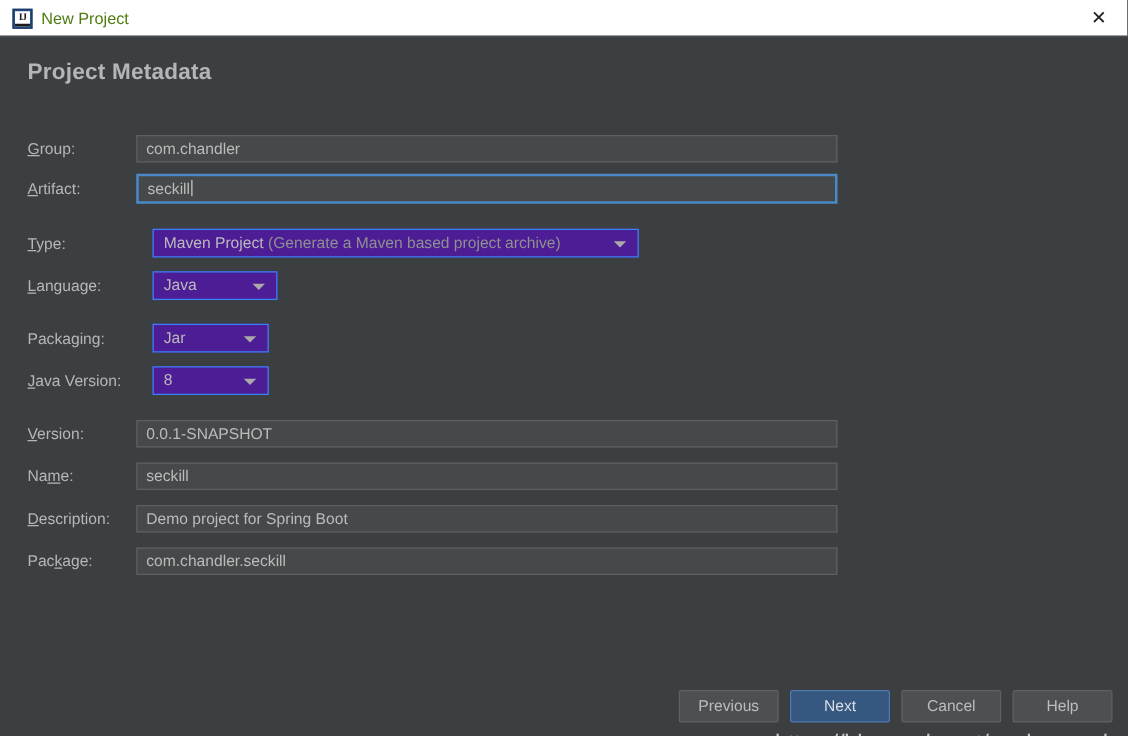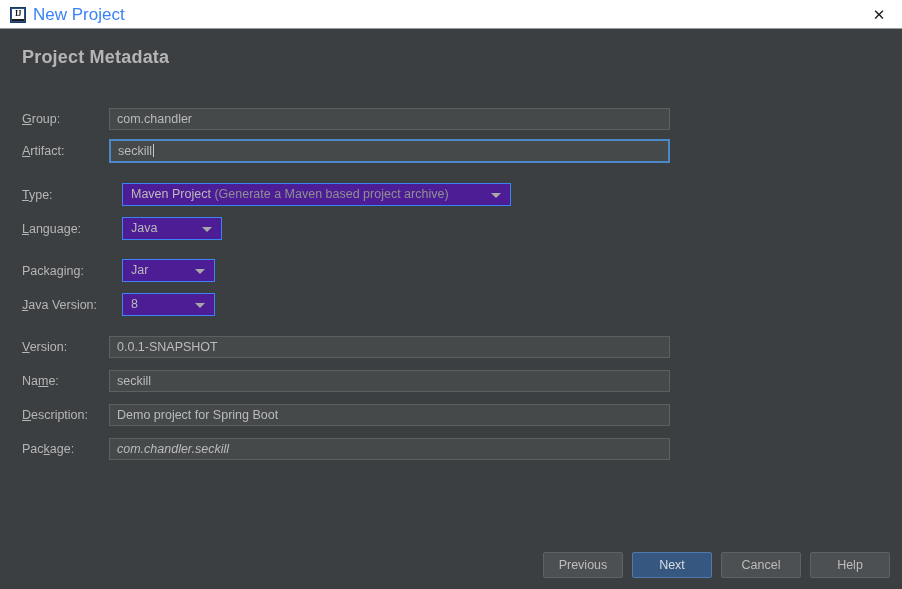--- a/index.html
+++ b/index.html
@@ -53,22 +53,22 @@
     font-weight: bold;
     line-height: 9px;
     text-align: center;
     letter-spacing: -0.5px;
     border-bottom: 2px solid #1b1b1b;
     box-sizing: border-box;
   }
   .title-text {
     position: absolute;
     left: 33px; top: 5px;
-    font-size: 17px;
-    color: #3b82f6;
+    font-size: 13px;
+    color: #4d7c0f;
     line-height: 19px;
     white-space: nowrap;
   }
   .close-btn {
     position: absolute;
     right: 0; top: 0;
     width: 46px; height: 28px;
     display: flex;
     align-items: center;
     justify-content: center;
@@ -224,21 +224,21 @@
         <div class="combo" style="top: 230px; width: 93px;"><span>Jar</span><span class="arrow" style="right: 9px;"></span></div>
         <div class="lbl" style="top: 268px;"><u>J</u>ava Version:</div>
         <div class="combo" style="top: 264px; width: 93px;"><span>8</span><span class="arrow" style="right: 9px;"></span></div>
         <div class="lbl" style="top: 310px;"><u>V</u>ersion:</div>
         <div class="field wide" style="top: 307px;"><span>0.0.1-SNAPSHOT</span></div>
         <div class="lbl" style="top: 344px;">Na<u>m</u>e:</div>
         <div class="field wide" style="top: 341px;"><span>seckill</span></div>
         <div class="lbl" style="top: 378px;"><u>D</u>escription:</div>
         <div class="field wide" style="top: 375px;"><span>Demo project for Spring Boot</span></div>
         <div class="lbl" style="top: 412px;">Pac<u>k</u>age:</div>
-        <div class="field wide" style="top: 409px; font-style: italic;"><span>com.chandler.seckill</span></div>
+        <div class="field wide" style="top: 409px;"><span>com.chandler.seckill</span></div>
       </div>
 
     <div class="btn" id="btn-previous" style="left: 543px; width: 80px; top: 523px;">Previous</div>
     <div class="btn primary" id="btn-next" style="left: 632px; width: 80px; top: 523px;">Next</div>
     <div class="btn" id="btn-cancel" style="left: 721px; width: 80px; top: 523px;">Cancel</div>
     <div class="btn" id="btn-help" style="left: 810px; width: 80px; top: 523px;">Help</div>
 
     <div class="watermark">https://blog.csdn.net/ouzhuangzhuang</div>
   </div>
 </div>

